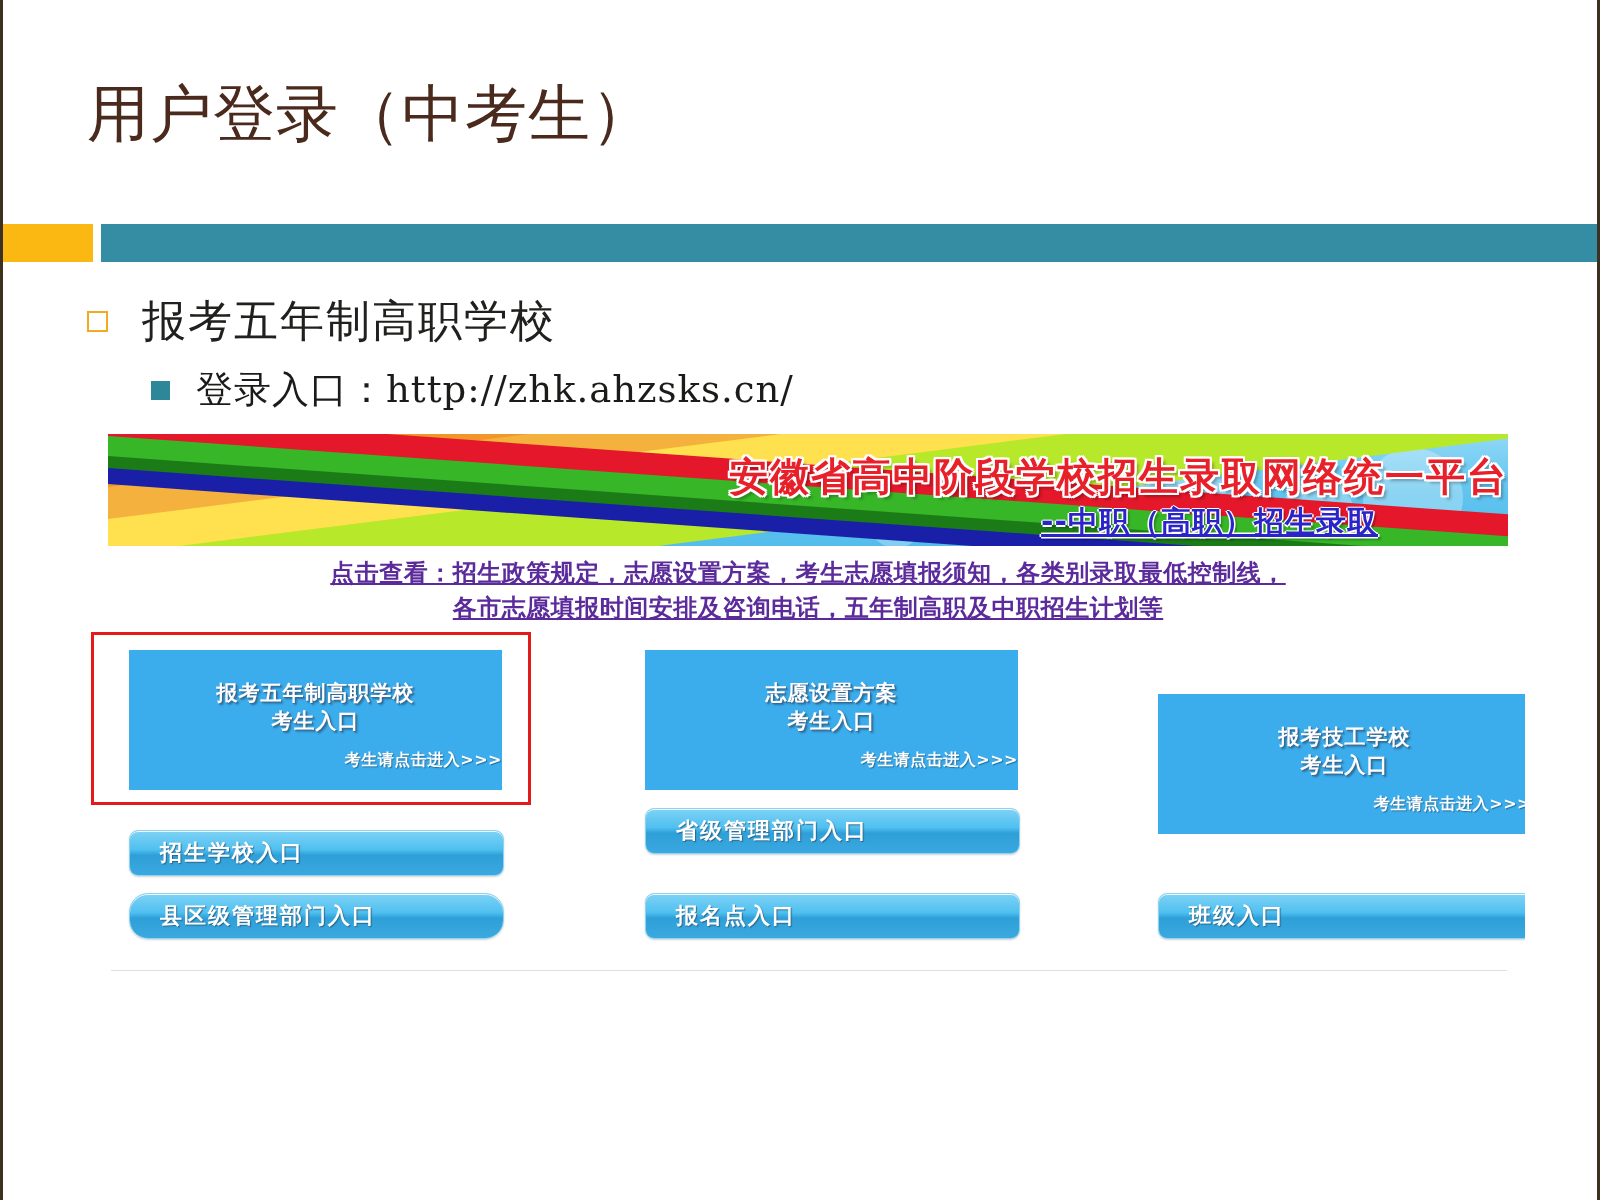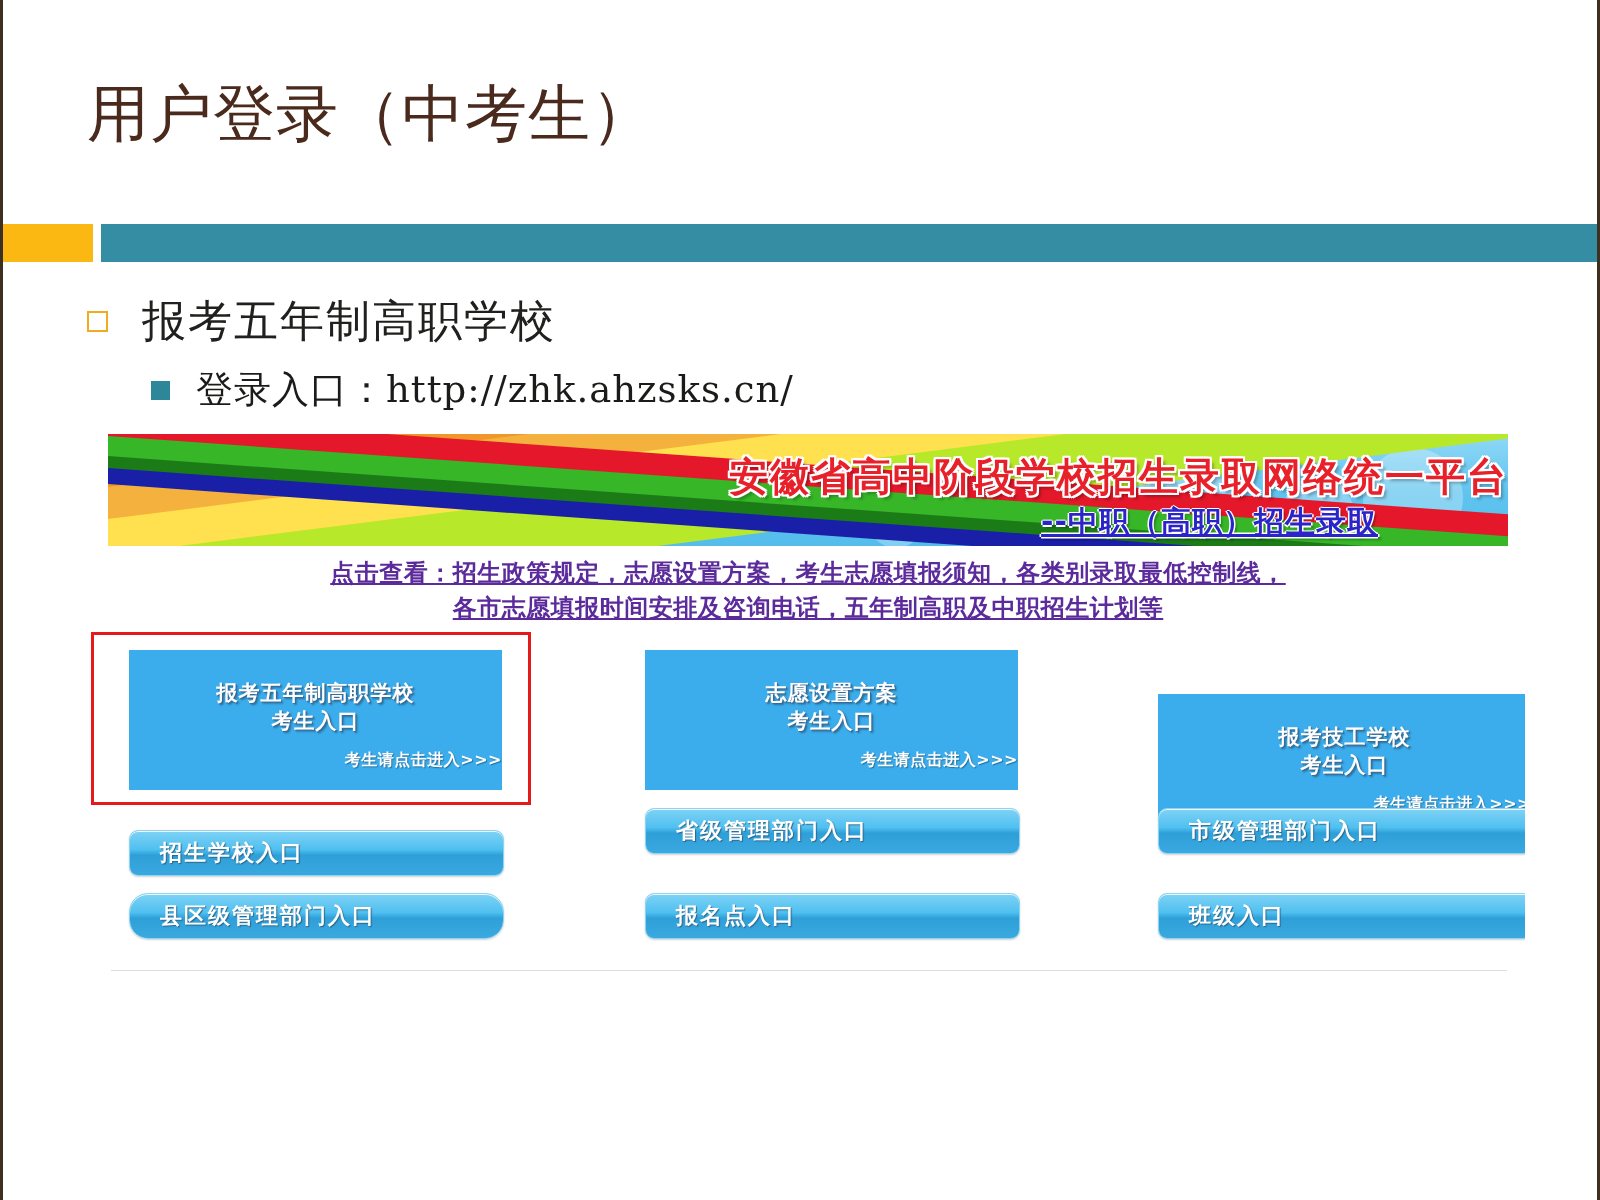--- a/index.html
+++ b/index.html
@@ -251,23 +251,20 @@
     </div>
 
     <div id="card-highlight"></div>
 
     <div class="pill" id="pill1">
       <span class="p-label">招生学校入口</span>
     </div>
     <div class="pill" id="pill2">
       <span class="p-label">省级管理部门入口</span>
     </div>
-    <div class="pill" id="pill3">
-      <span class="p-label">市级管理部门入口</span>
-    </div>
     <div class="pill" id="pill4">
       <span class="p-label">县区级管理部门入口</span>
     </div>
     <div class="pill" id="pill5">
       <span class="p-label">报名点入口</span>
     </div>
     <div class="pill" id="pill6">
       <span class="p-label">班级入口</span>
     </div>
 

